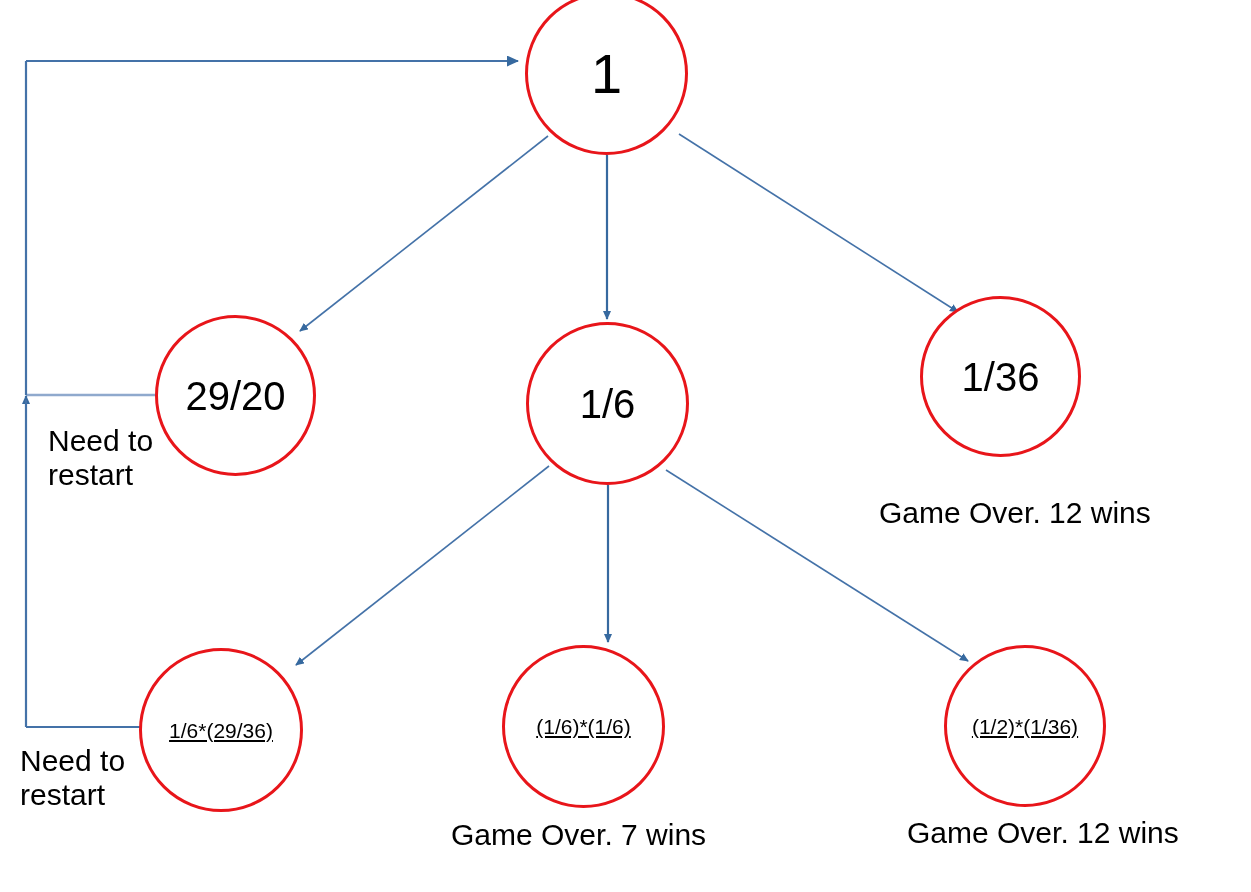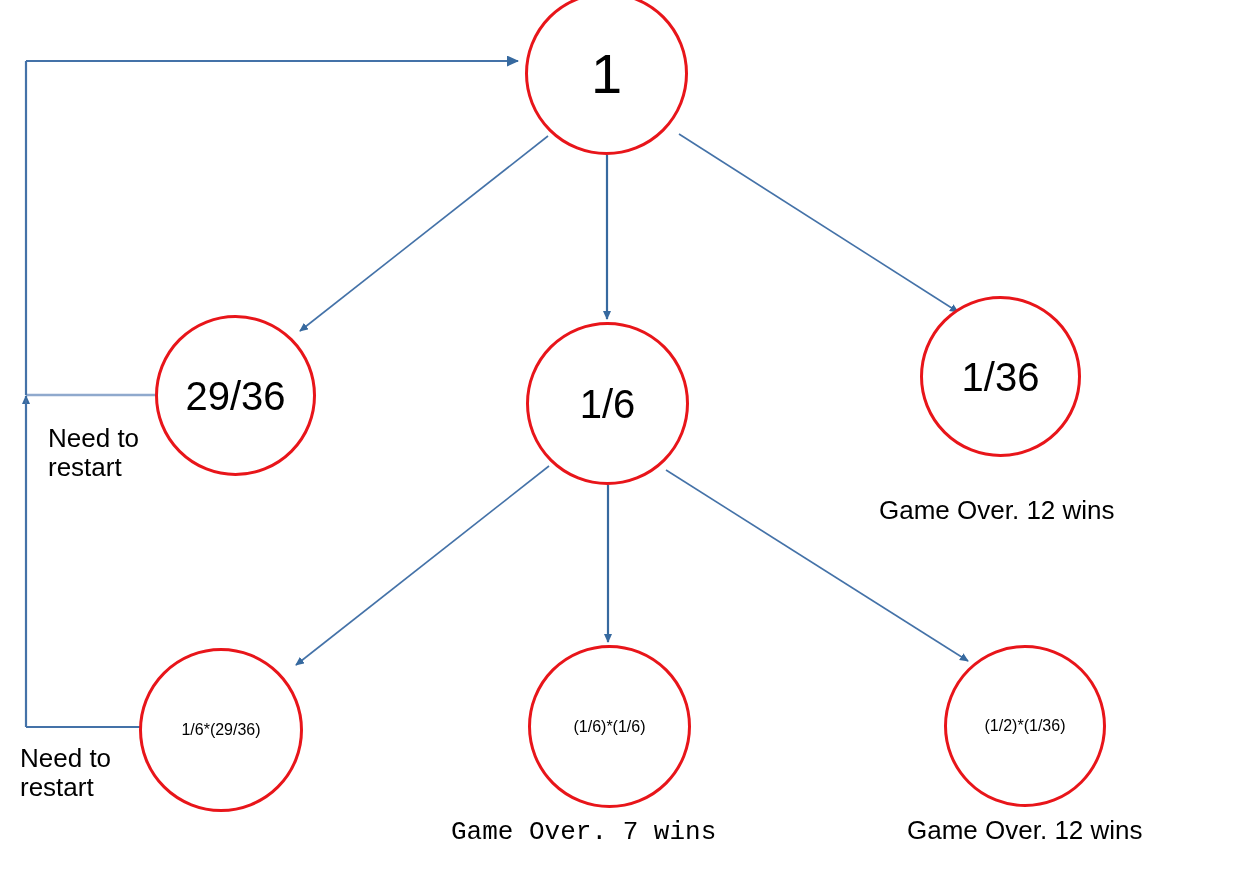--- a/index.html
+++ b/index.html
@@ -18,24 +18,24 @@
     border:3px solid #e8151a;
     background:#ffffff;
     display:flex;align-items:center;justify-content:center;
     box-sizing:border-box;
     text-align:center;
     line-height:1;
   }
   .node-label{display:block;white-space:nowrap;}
   .big{font-size:56px;}
   .mid{font-size:40px;}
-  .small{font-size:16px;}
+  .small{font-size:21px;text-decoration:underline;}
   .free-text{
     position:absolute;
-    font-size:26px;
+    font-size:30px;
     line-height:1.13;
     white-space:pre;
   }
 </style>
 </head>
 <body>
 
 <div id="stage">
 
   <svg class="edges" viewBox="0 0 1251 892">
@@ -71,48 +71,48 @@
     <line x1="608" y1="485" x2="608" y2="642" stroke="#36699f" stroke-width="2.2" marker-end="url(#ah)"></line>
 
     <line x1="666" y1="470" x2="968" y2="661" stroke="#4472a8" stroke-width="1.6" marker-end="url(#ah)"></line>
   </svg>
 
   <div class="node" style="left:525px;top:-8px;width:163px;height:163px;">
     <span class="node-label big">1</span>
   </div>
 
   <div class="node" style="left:155px;top:315px;width:161px;height:161px;">
-    <span class="node-label mid">29/36</span>
+    <span class="node-label mid">29/20</span>
   </div>
 
   <div class="node" style="left:526px;top:322px;width:163px;height:163px;">
     <span class="node-label mid">1/6</span>
   </div>
 
   <div class="node" style="left:920px;top:296px;width:161px;height:161px;">
     <span class="node-label mid">1/36</span>
   </div>
 
   <div class="node" style="left:139px;top:648px;width:164px;height:164px;">
     <span class="node-label small">1/6*(29/36)</span>
   </div>
 
-  <div class="node" style="left:528px;top:645px;width:163px;height:163px;">
+  <div class="node" style="left:502px;top:645px;width:163px;height:163px;">
     <span class="node-label small">(1/6)*(1/6)</span>
   </div>
 
   <div class="node" style="left:944px;top:645px;width:162px;height:162px;">
     <span class="node-label small">(1/2)*(1/36)</span>
   </div>
 
   <div class="free-text" style="left:48px;top:424px;">Need to
 restart</div>
 
   <div class="free-text" style="left:20px;top:744px;">Need to
 restart</div>
 
   <div class="free-text" style="left:879px;top:496px;">Game Over. 12 wins</div>
 
-  <div class="free-text" style="left:451px;top:818px;font-family:Liberation Mono, monospace;">Game Over. 7 wins</div>
+  <div class="free-text" style="left:451px;top:818px;">Game Over. 7 wins</div>
 
   <div class="free-text" style="left:907px;top:816px;">Game Over. 12 wins</div>
 
 </div>
 
 </body></html>

